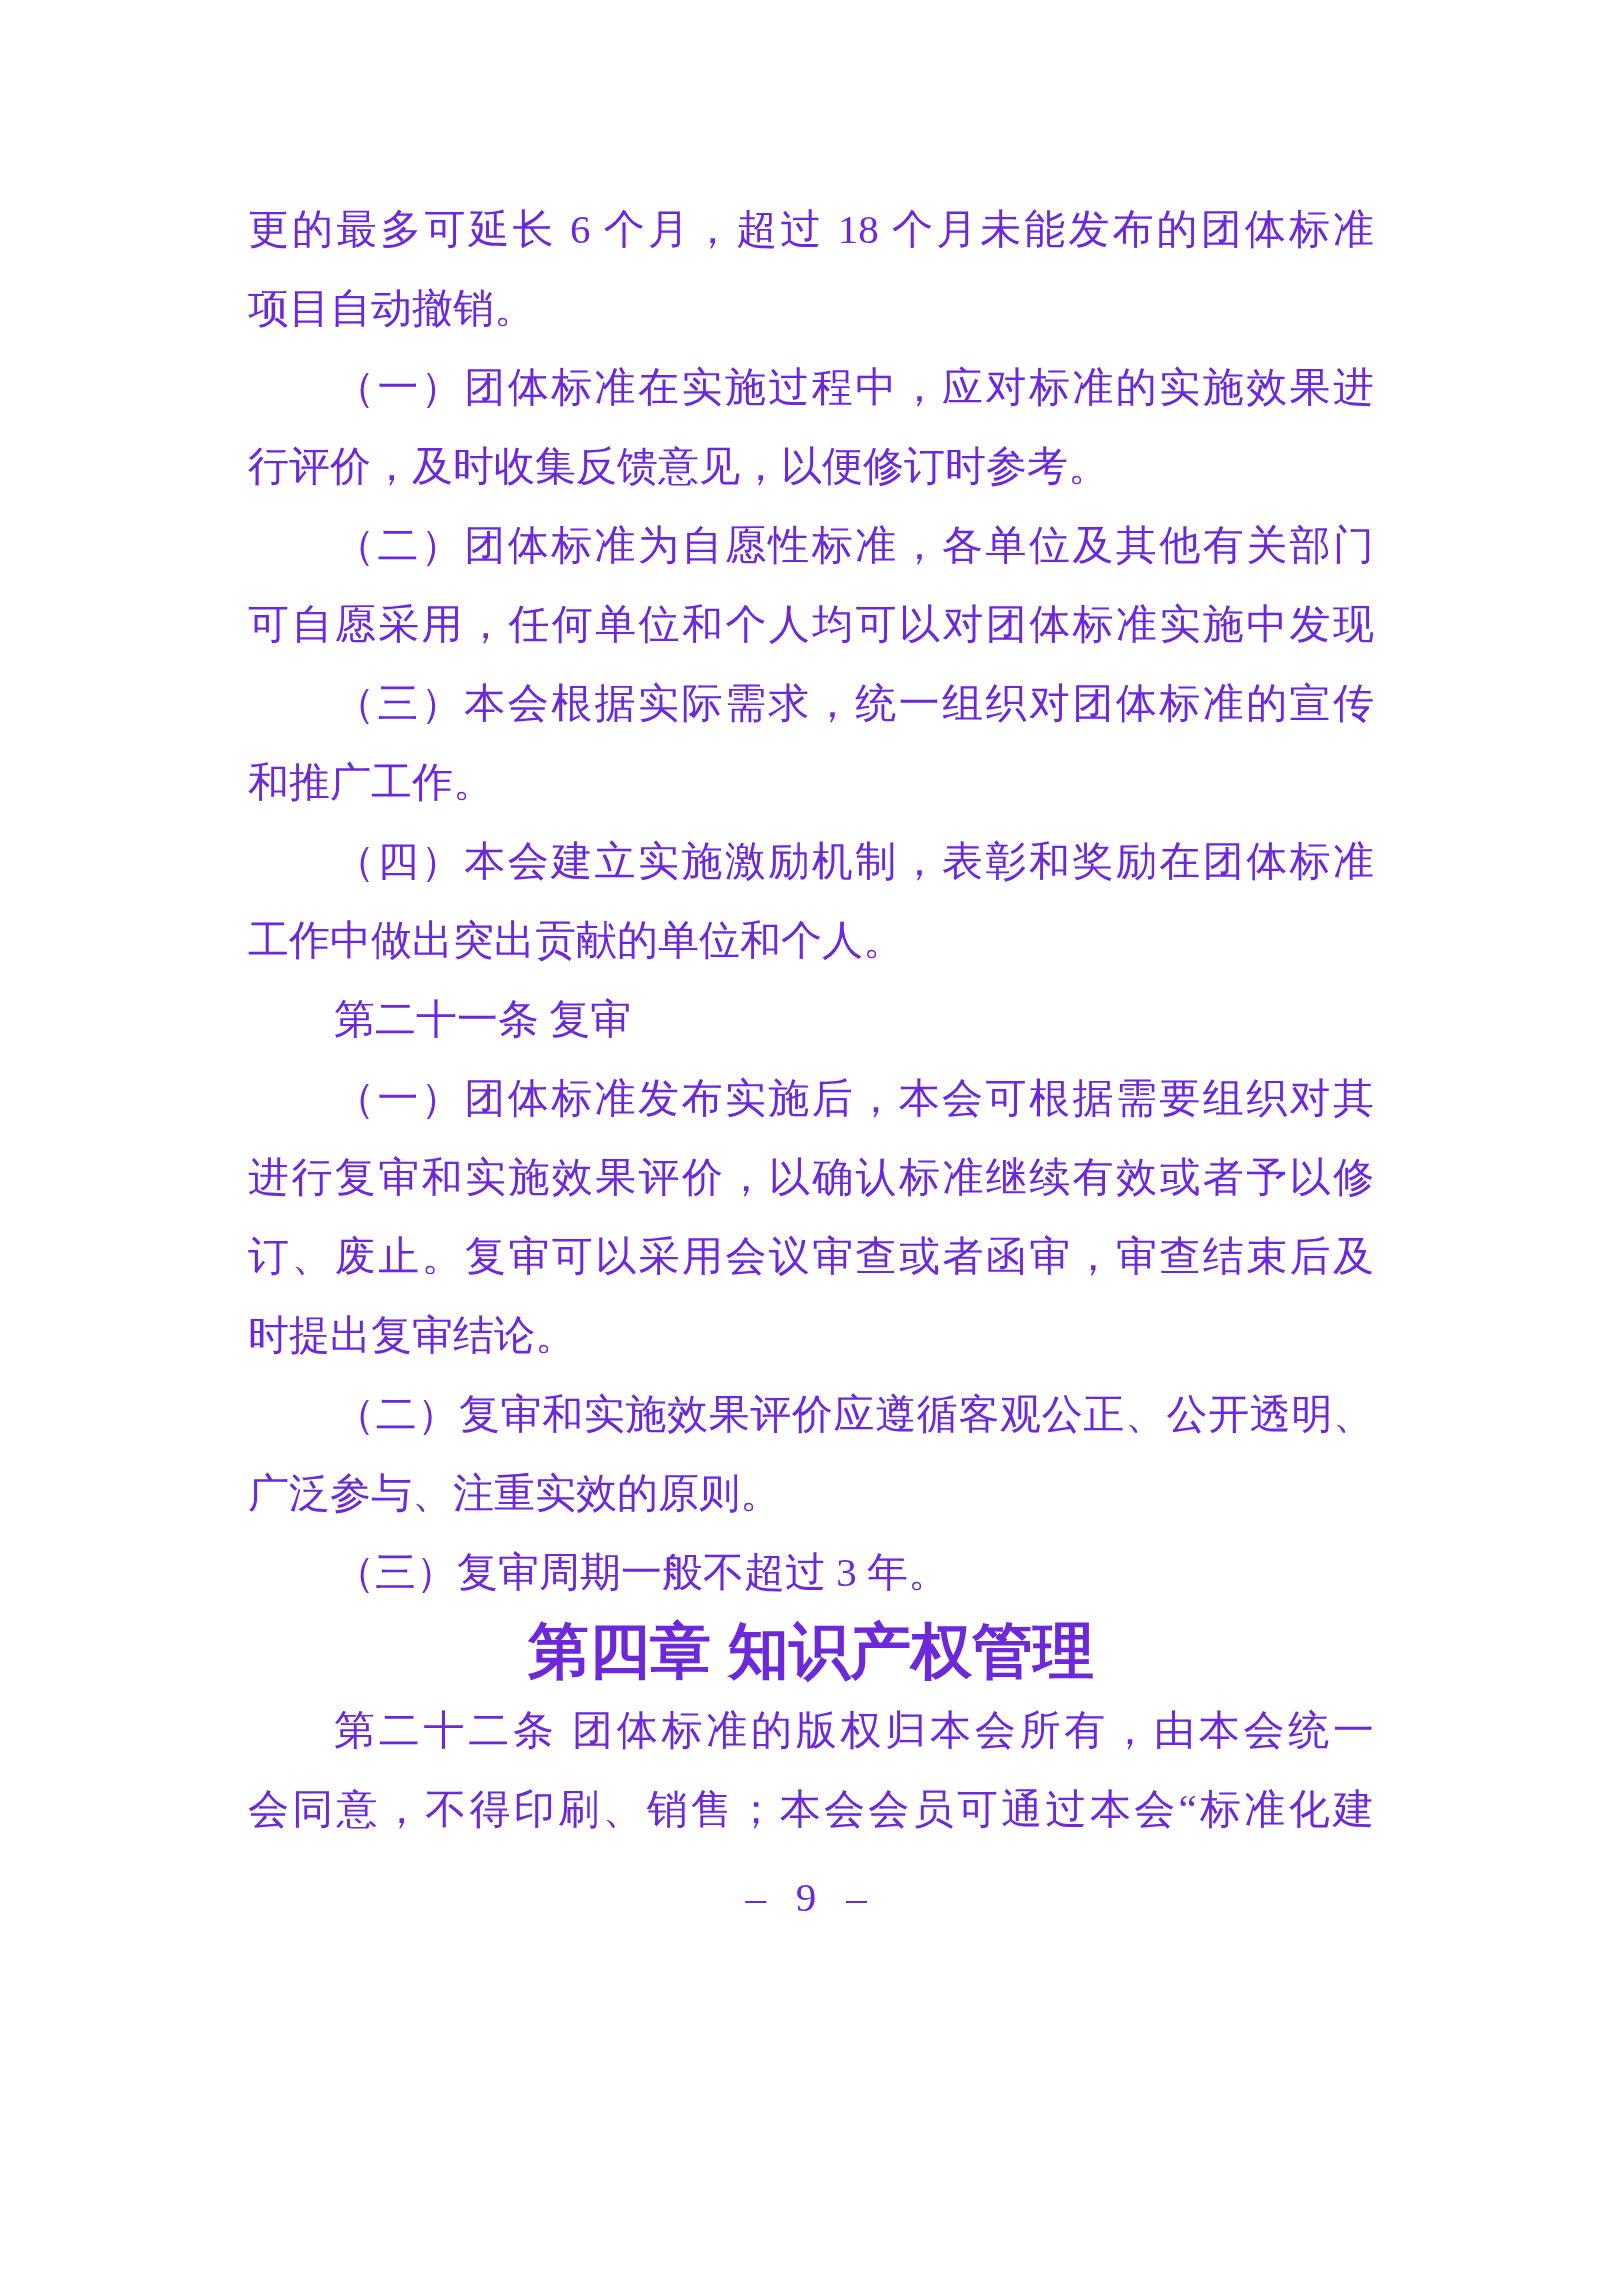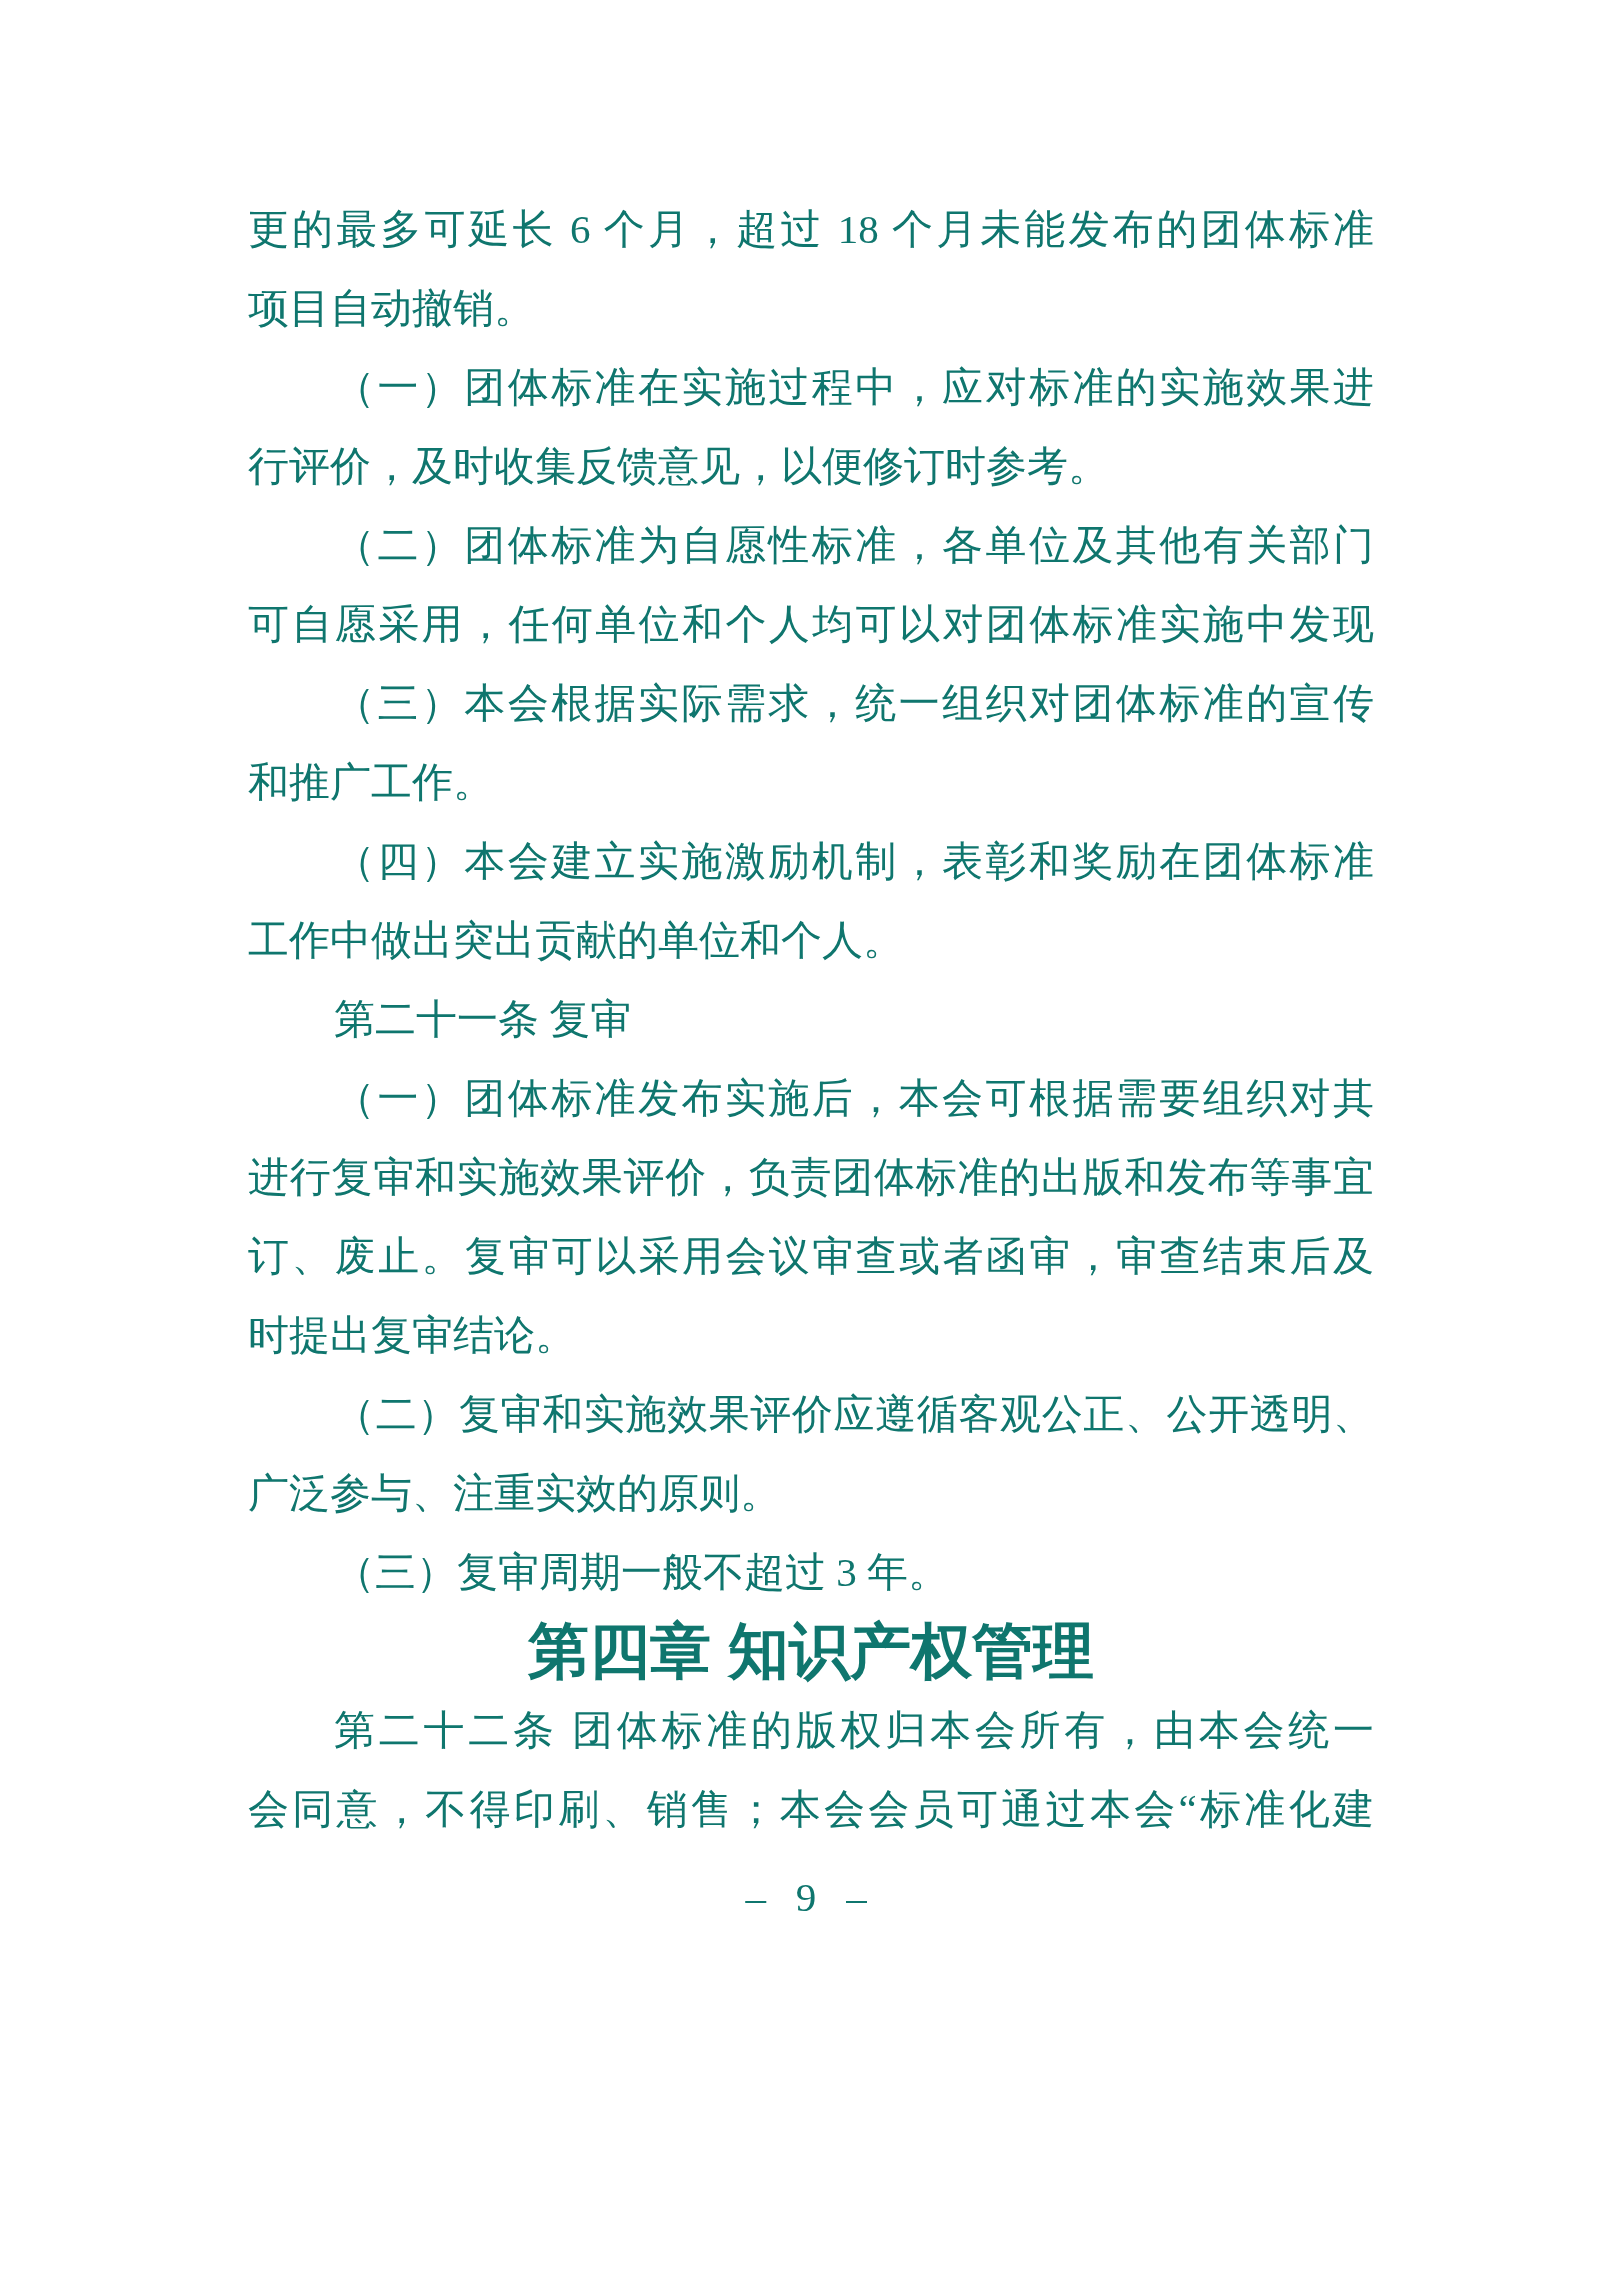--- a/index.html
+++ b/index.html
@@ -7,21 +7,21 @@
     padding: 0;
     background: #ffffff;
   }
   .page {
     position: relative;
     width: 1621px;
     height: 2293px;
     background: #ffffff;
     box-sizing: border-box;
     padding: 190px 247px 0 248px;
-    color: #0f766e;
+    color: #6d28d9;
     font-family: "Liberation Serif", "DejaVu Serif", serif;
     overflow: hidden;
   }
   .line {
     font-size: 41px;
     line-height: 79px;
     height: 79px;
     letter-spacing: 0;
   }
   .fill {
@@ -55,21 +55,21 @@
   <div class="line indent fill">（一）团体标准在实施过程中，应对标准的实施效果进</div>
   <div class="line">行评价，及时收集反馈意见，以便修订时参考。</div>
   <div class="line indent fill">（二）团体标准为自愿性标准，各单位及其他有关部门</div>
   <div class="line fill">可自愿采用，任何单位和个人均可以对团体标准实施中发现</div>
   <div class="line indent fill">（三）本会根据实际需求，统一组织对团体标准的宣传</div>
   <div class="line">和推广工作。</div>
   <div class="line indent fill">（四）本会建立实施激励机制，表彰和奖励在团体标准</div>
   <div class="line">工作中做出突出贡献的单位和个人。</div>
   <div class="line indent">第二十一条 复审</div>
   <div class="line indent fill">（一）团体标准发布实施后，本会可根据需要组织对其</div>
-  <div class="line fill">进行复审和实施效果评价，负责团体标准的出版和发布等事宜</div>
+  <div class="line fill">进行复审和实施效果评价，以确认标准继续有效或者予以修</div>
   <div class="line fill">订、废止。复审可以采用会议审查或者函审，审查结束后及</div>
   <div class="line">时提出复审结论。</div>
   <div class="line indent fill">（二）复审和实施效果评价应遵循客观公正、公开透明、</div>
   <div class="line">广泛参与、注重实效的原则。</div>
   <div class="line indent">（三）复审周期一般不超过 3 年。</div>
   <div class="line heading">第四章 知识产权管理</div>
   <div class="line indent fill">第二十二条 团体标准的版权归本会所有，由本会统一</div>
   <div class="line fill">会同意，不得印刷、销售；本会会员可通过本会“标准化建</div>
   <div class="footer">– 9 –</div>
 </div>

